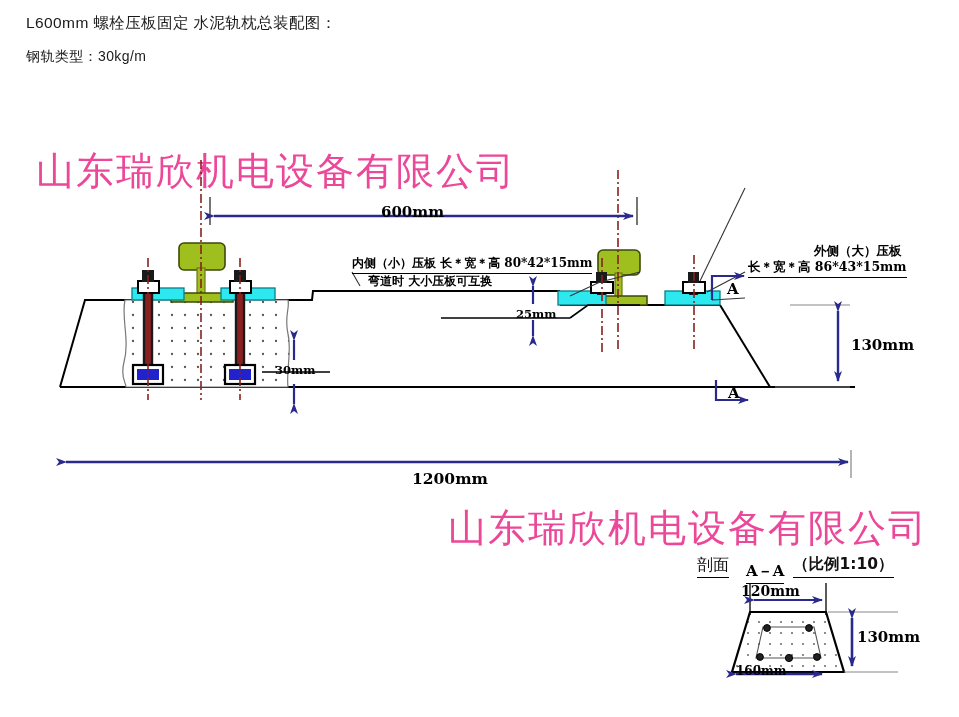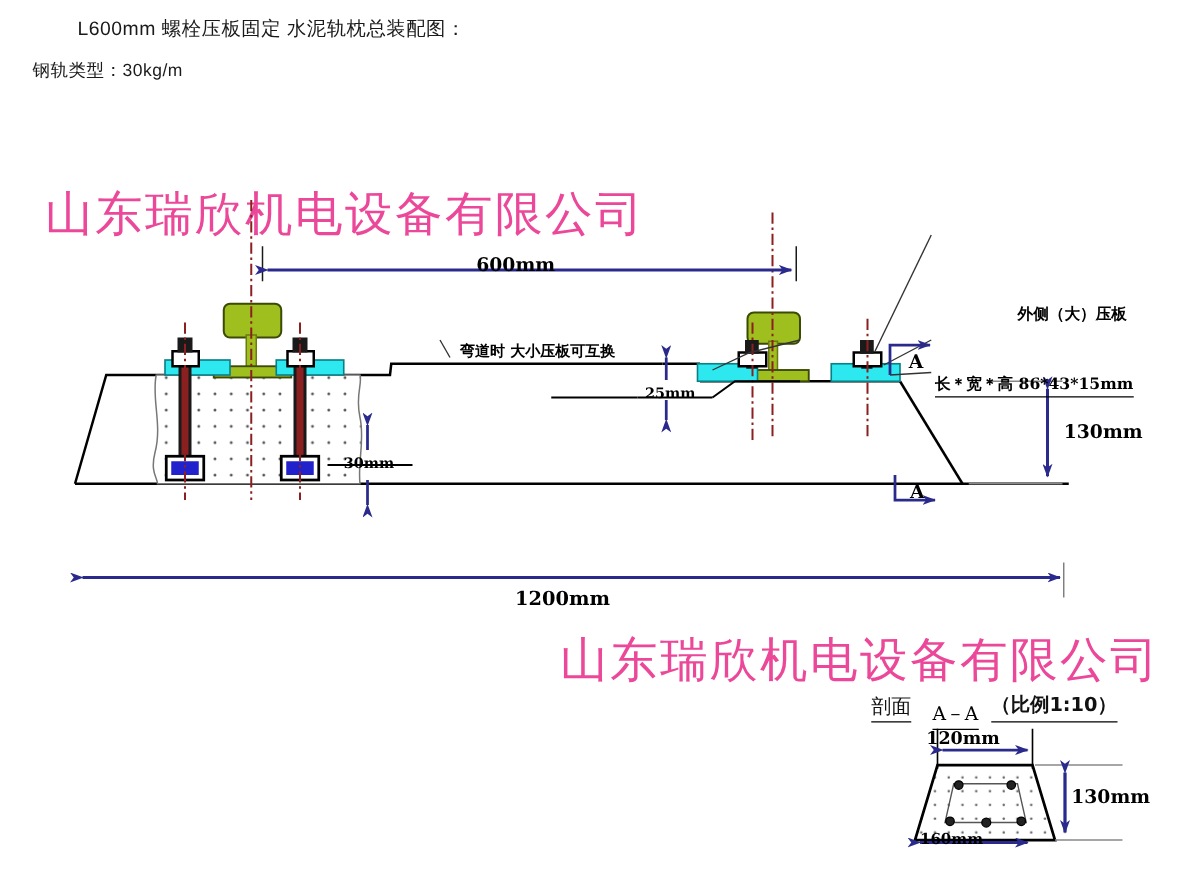--- a/index.html
+++ b/index.html
@@ -9,21 +9,21 @@
     color:#000;
   }
   #stage{position:absolute;left:0;top:0;width:959px;height:717px;}
   .abs{position:absolute;}
 
   
   .title-line{
     position:absolute;font-size:15.5px;letter-spacing:.4px;
     color:#1a1a1a;white-space:nowrap;font-weight:500;
   }
-  #title-main{left:26px;top:13px;margin-left:36px;}
+  #title-main{left:26px;top:13px;}
   #title-sub{left:26px;top:48px;font-size:14px;}
 
   
   .watermark{
     position:absolute;white-space:nowrap;
     font-size:38px;color:#ec4899;letter-spacing:2px;
     font-family:"DejaVu Sans",sans-serif;
     user-select:none;pointer-events:none;
   }
   #wm1{left:36px;top:146px;}
@@ -32,40 +32,40 @@
   
   .anno{
     position:absolute;white-space:nowrap;
     font-family:"DejaVu Serif","Liberation Serif",serif;
     font-weight:bold;color:#000;
   }
   .anno.u{border-bottom:1.6px solid #000;padding-bottom:1px;}
 
   #anno-tbolt{left:748px;top:171px;font-size:12.5px;}
   #anno-outer-1{left:770px;top:243px;font-size:12.5px;margin-left:44px;}
-  #anno-outer-2{left:748px;top:259px;font-size:12.5px;margin-top:40px;}
+  #anno-outer-2{left:748px;top:259px;font-size:12.5px;}
   #anno-pad{left:748px;top:285px;font-size:12.5px;}
   #anno-inner-1{left:352px;top:255px;font-size:12px;}
   #anno-inner-2{left:368px;top:273px;font-size:12px;}
 
   
   .dimtxt{
     position:absolute;white-space:nowrap;
     font-family:"DejaVu Serif","Liberation Serif",serif;
     font-weight:bold;color:#000;
   }
   #dim-600{left:381px;top:203px;font-size:15px;}
   #dim-1200{left:412px;top:469px;font-size:15.5px;}
   #dim-130-main{left:851px;top:336px;font-size:15px;}
   #dim-25{left:516px;top:307px;font-size:11.5px;}
   #dim-30{left:275px;top:363px;font-size:11.5px;}
 
   
   #sect-title-a{left:697px;top:555px;font-size:16px;font-family:"DejaVu Sans",sans-serif;font-weight:400;color:#111;border-bottom:1.5px solid #000;padding-bottom:1px;}
-  #sect-title-b{left:746px;top:562px;font-size:15px;font-family:"DejaVu Serif",serif;font-weight:normal;border-bottom:1.5px solid #000;padding-bottom:2px;}
+  #sect-title-b{left:746px;top:562px;font-size:15px;font-family:"DejaVu Serif",serif;font-weight:bold;border-bottom:1.5px solid #000;padding-bottom:2px;}
   #sect-title-c{left:793px;top:554px;font-size:15.5px;font-family:"DejaVu Sans",sans-serif;color:#111;border-bottom:1.5px solid #000;padding-bottom:2px;}
   #dim-120{left:741px;top:583px;font-size:14px;}
   #dim-160{left:736px;top:664px;font-size:12px;text-align:center;}
   #dim-130-sect{left:857px;top:628px;font-size:15px;}
 
   .markA{position:absolute;font-family:"DejaVu Serif",serif;font-weight:bold;font-size:15px;color:#000;}
   #markA-top{left:727px;top:280px;}
   #markA-bot{left:728px;top:384px;}
 
   svg{display:block;}
@@ -220,20 +220,21 @@
       <path d="M712,300 L712,276 L744,276" stroke="#2a2a8c" stroke-width="2.2" fill="none" marker-end="url(#arrB)"></path>
     </g>
     <g>
       <path d="M716,380 L716,400 L748,400" stroke="#2a2a8c" stroke-width="2.2" fill="none" marker-end="url(#arrB)"></path>
     </g>
 
   </svg>
 
   <div class="anno" id="anno-outer-1">外侧（大）压板</div>
   <div class="anno u" id="anno-outer-2">长＊宽＊高 86*43*15mm</div>
+  <div class="anno u" id="anno-inner-1">内侧（小）压板 长＊宽＊高 80*42*15mm</div>
   <div class="anno" id="anno-inner-2">弯道时 大小压板可互换</div>
 
   <div class="dimtxt" id="dim-600">600mm</div>
   <div class="dimtxt" id="dim-1200">1200mm</div>
   <div class="dimtxt" id="dim-130-main">130mm</div>
   <div class="dimtxt" id="dim-25">25mm</div>
   <div class="dimtxt" id="dim-30">30mm</div>
 
   <div class="markA" id="markA-top">A</div>
   <div class="markA" id="markA-bot">A</div>

